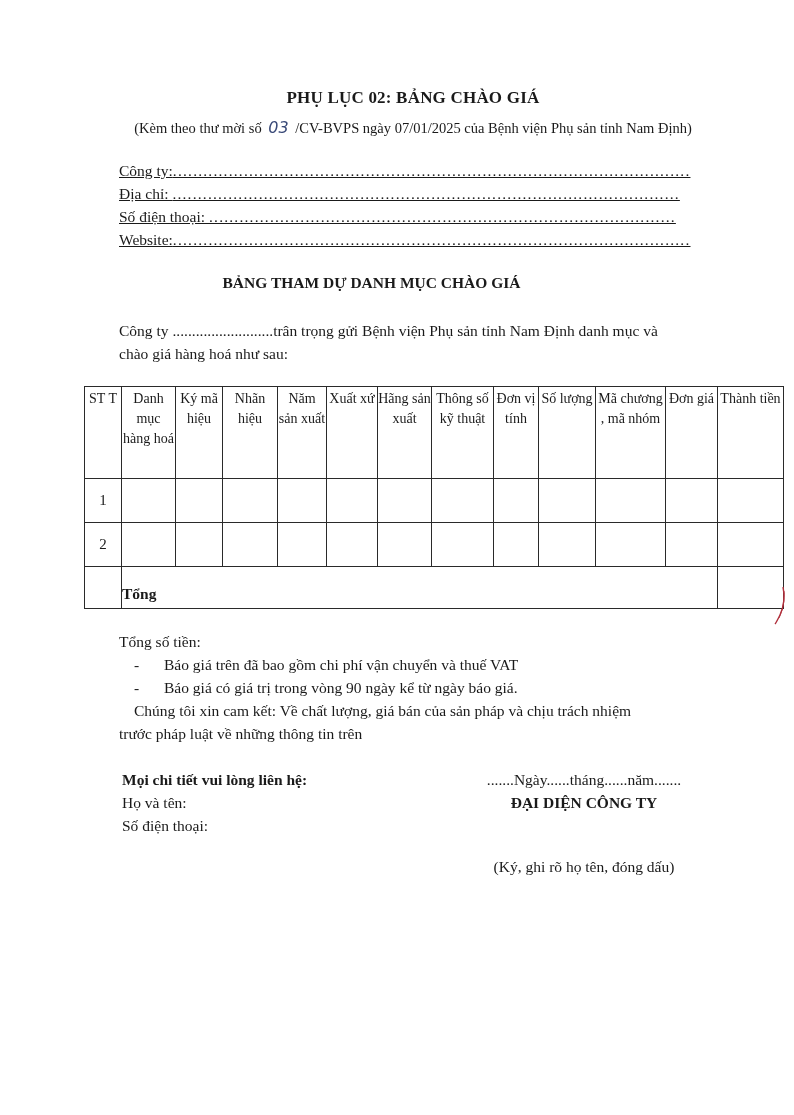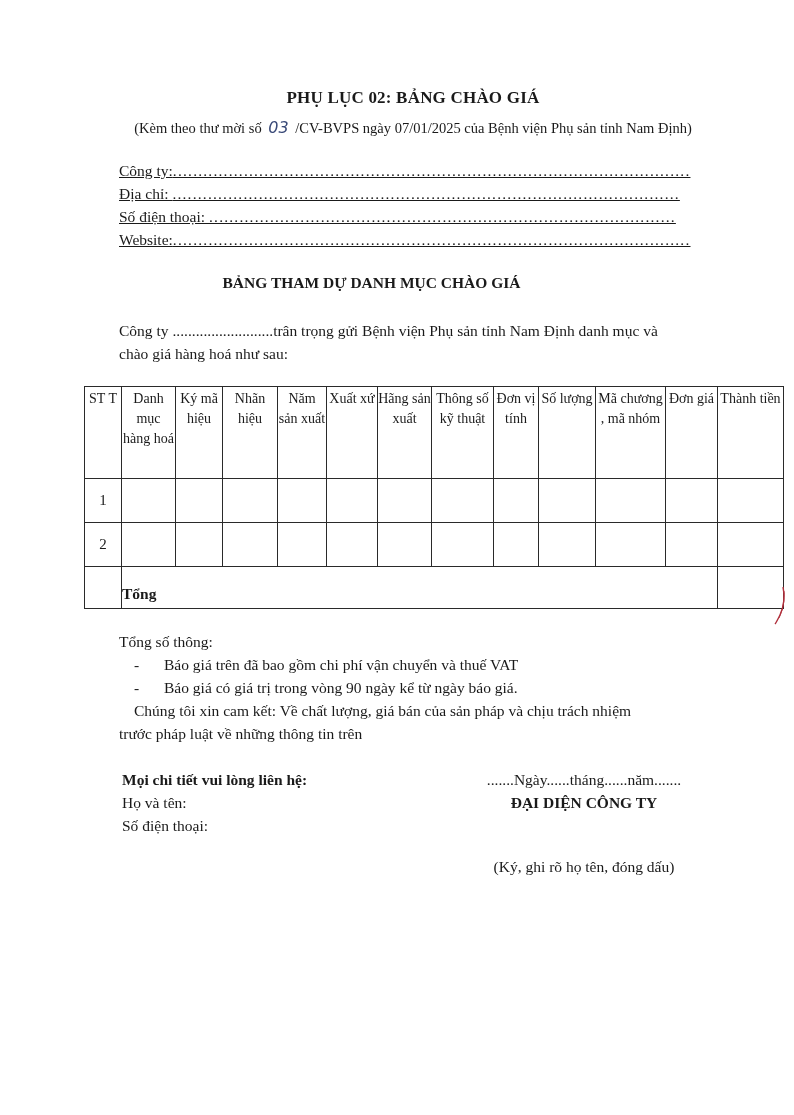--- a/index.html
+++ b/index.html
@@ -173,21 +173,21 @@
     <td></td>
   </tr>
 </tbody>
   </table>
 
 <svg class="pen-mark" viewBox="0 0 14 40">
   <path d="M10 2 C 12 10, 11 22, 7 30 S 3 38, 2 39" stroke="#b0303c" stroke-width="1.4" fill="none"></path>
   <path d="M11 6 C 12 14, 10 24, 6 33" stroke="#b0303c" stroke-width="1" fill="none" opacity="0.8"></path>
 </svg>
 
-<div class="abs para" style="top:633px;">Tổng số thông:</div>
+<div class="abs para" style="top:633px;">Tổng số tiền:</div>
 <div class="abs bullet" style="top:656px;">
   <span class="dash">-</span><span>Báo giá trên đã bao gồm chi phí vận chuyển và thuế VAT</span>
 </div>
 <div class="abs bullet" style="top:679px;">
   <span class="dash">-</span><span>Báo giá có giá trị trong vòng 90 ngày kể từ ngày báo giá.</span>
 </div>
 <div class="abs para" style="top:702px; left:118px;">Chúng tôi xin cam kết: Về chất lượng, giá bán của sản pháp và chịu trách nhiệm</div>
 <div class="abs para" style="top:725px;">trước pháp luật về những thông tin trên</div>
 
 <div class="abs para bold" style="top:771px; left:106px;">Mọi chi tiết vui lòng liên hệ:</div>

